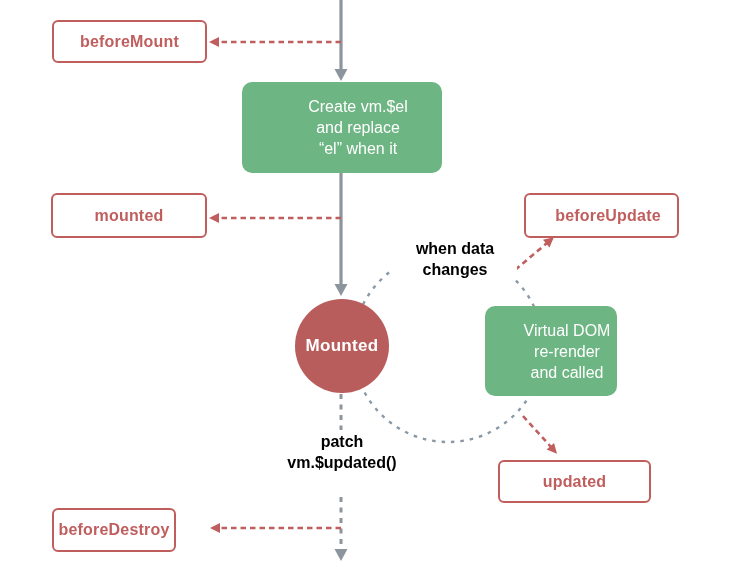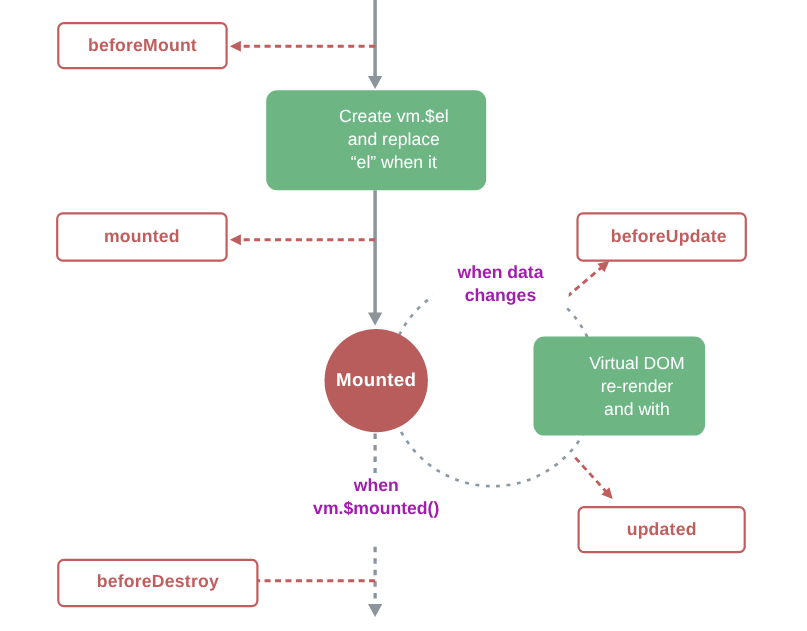--- a/index.html
+++ b/index.html
@@ -55,36 +55,36 @@
     display: flex;
     align-items: center;
     justify-content: center;
     color: #ffffff;
     font-weight: bold;
     font-size: 17px;
     letter-spacing: 0.3px;
   }
   .annotation {
     position: absolute;
-    color: #a21caf;
+    color: #000000;
     font-weight: bold;
     font-size: 16px;
     line-height: 21px;
     text-align: center;
   }
   .annotation span { display: block; }
   .annotation.masked { background: #ffffff; }
   
   .bm { left: 52px;  top: 20px;  width: 155px; height: 43px; }
   .mo { left: 51px;  top: 193px; width: 156px; height: 45px; }
   .bu { left: 524px; top: 193px; width: 155px; height: 45px; padding-left: 13px; }
-  .up { left: 525px; top: 460px; width: 153px; height: 43px; }
-  .bd { left: 52px;  top: 508px; width: 183px; height: 44px; }
+  .up { left: 498px; top: 460px; width: 153px; height: 43px; }
+  .bd { left: 52px;  top: 508px; width: 124px; height: 44px; }
   .create-el   { left: 242px; top: 82px;  width: 200px; height: 91px; }
-  .virtual-dom { left: 485px; top: 306px; width: 156px; height: 90px; }
+  .virtual-dom { left: 485px; top: 306px; width: 132px; height: 90px; }
   .when-data    { left: 393px; top: 238px; width: 124px; }
   .when-destroy { left: 272px; top: 431px; width: 140px; }
 </style>
 </head>
 <body>
 
 <div class="stage">
 
   <svg class="wires" viewBox="0 0 734 574">
     <defs>
@@ -118,29 +118,29 @@
   <div class="hook-box bd">beforeDestroy</div>
 
   <div class="process-box create-el">
     <span>Create vm.$el</span>
     <span>and replace</span>
     <span>“el” when it</span>
   </div>
   <div class="process-box virtual-dom">
     <span>Virtual DOM</span>
     <span>re-render</span>
-    <span>and with</span>
+    <span>and called</span>
   </div>
 
   <div class="state-circle">
     <span>Mounted</span>
   </div>
 
   <div class="annotation masked when-data">
     <span>when data</span>
     <span>changes</span>
   </div>
   <div class="annotation when-destroy">
-    <span>when</span>
-    <span>vm.$mounted()</span>
+    <span>patch</span>
+    <span>vm.$updated()</span>
   </div>
 
 </div>
 
 </body></html>

